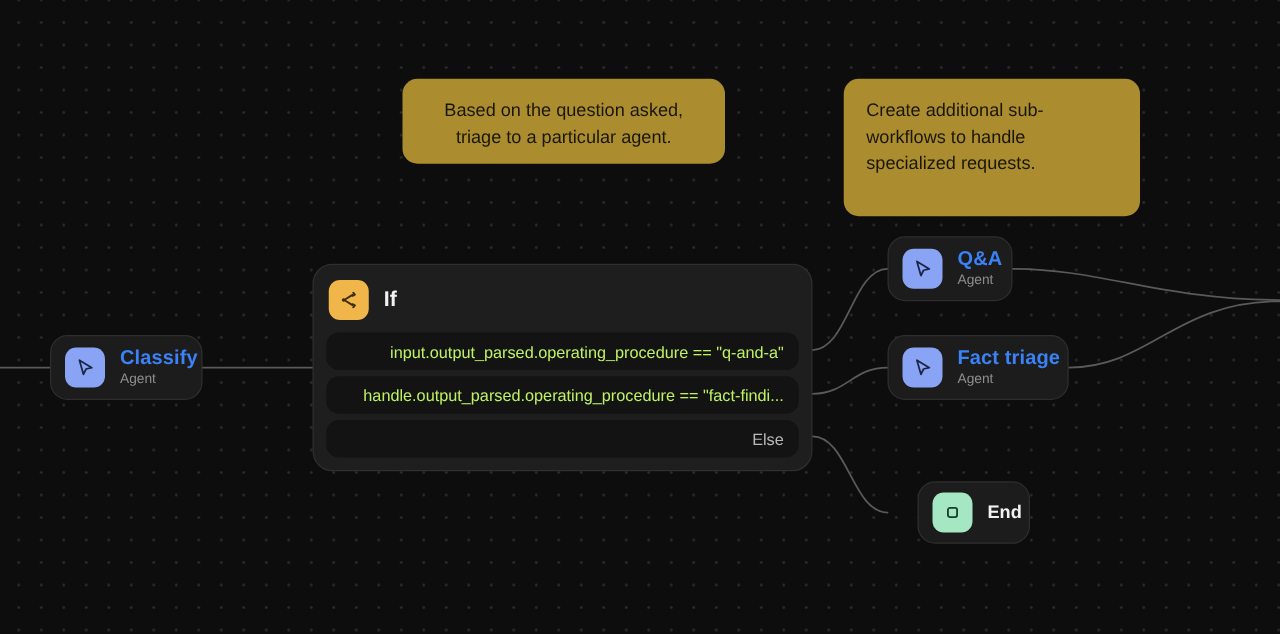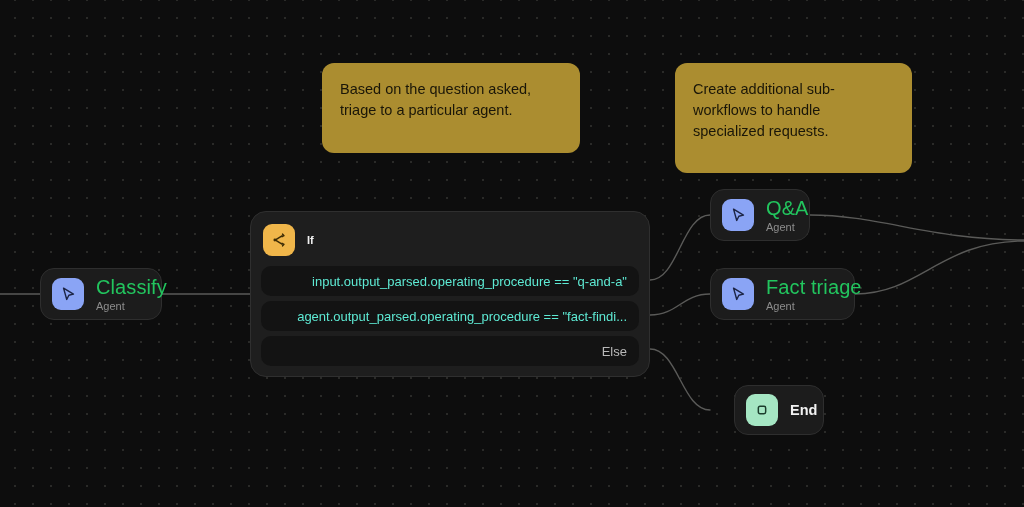--- a/index.html
+++ b/index.html
@@ -49,23 +49,23 @@
     align-items: center;
     justify-content: center;
     flex: 0 0 auto;
   }
   .badge-agent { background: #8aa4f5; }
   .badge-end   { background: #a5e6c3; }
   .badge-if    { background: #f0b64a; }
 
   .node-text { display: flex; flex-direction: column; gap: 1px; line-height: 1.15; }
   .node-title {
-    color: #22c55e;
-    font-size: 20px;
-    font-weight: 400;
+    color: #3b82f6;
+    font-size: 16px;
+    font-weight: 700;
     letter-spacing: .1px;
     white-space: nowrap;
   }
   .node-sub {
     color: #8d8d8d;
     font-size: 11px;
     font-weight: 400;
     white-space: nowrap;
   }
   .node-title-only {
@@ -88,37 +88,37 @@
     box-sizing: border-box;
   }
   .if-header {
     display: flex;
     align-items: center;
     gap: 12px;
     padding: 2px 2px 10px 2px;
   }
   .if-header-title {
     color: #f2f2f2;
-    font-size: 11px;
+    font-size: 17px;
     font-weight: 600;
   }
   .if-row {
     background: #131313;
     border-radius: 10px;
     height: 30px;
     display: flex;
     align-items: center;
     justify-content: flex-end;
     padding: 0 12px;
     margin-bottom: 5px;
     overflow: hidden;
   }
   .if-row:last-child { margin-bottom: 0; }
   .if-row-text {
-    color: #5eead4;
+    color: #bef264;
     font-size: 13px;
     white-space: nowrap;
     overflow: hidden;
     text-overflow: ellipsis;
   }
   .if-row-else { color: #b9b9b9; font-size: 13px; }
 
   
   .sticky {
     position: absolute;
@@ -148,21 +148,21 @@
       <path d="M650,315 C678,315 682,294 710,294"></path>
 
       <path d="M650,349 C678,349 682,410 710,410"></path>
 
       <path d="M810,215 C880,215 930,240 1024,240"></path>
 
       <path d="M855,294 C920,294 940,241 1024,241"></path>
     </g>
   </svg>
 
-  <div class="sticky" style="left:322px; top:63px; width:258px; height:90px;">
+  <div class="sticky" style="left:322px; top:63px; width:258px; height:68px;text-align:center;">
     <span>Based on the question asked, triage to a particular agent.</span>
   </div>
 
   <div class="sticky" style="left:675px; top:63px; width:237px; height:110px;">
     <span>Create additional sub-workflows to handle specialized requests.</span>
   </div>
 
   <div class="node" style="left:40px; top:268px; width:122px; height:52px;">
     <div class="node-badge badge-agent">
       <svg width="17" height="17" viewBox="0 0 24 24" fill="none" stroke="#1d2545" stroke-width="2" stroke-linejoin="round" stroke-linecap="round">
@@ -186,21 +186,21 @@
           <path d="M16.8 19.8 L18.6 17.8 L16.1 16.4"></path>
         </svg>
       </div>
       <span class="if-header-title">If</span>
     </div>
 
     <div class="if-row">
       <span class="if-row-text">input.output_parsed.operating_procedure == "q-and-a"</span>
     </div>
     <div class="if-row">
-      <span class="if-row-text">agent.output_parsed.operating_procedure == "fact-findi...</span>
+      <span class="if-row-text">handle.output_parsed.operating_procedure == "fact-findi...</span>
     </div>
     <div class="if-row">
       <span class="if-row-else">Else</span>
     </div>
   </div>
 
   <div class="node" style="left:710px; top:189px; width:100px; height:52px;">
     <div class="node-badge badge-agent">
       <svg width="17" height="17" viewBox="0 0 24 24" fill="none" stroke="#1d2545" stroke-width="2" stroke-linejoin="round" stroke-linecap="round">
         <path d="M5 3 L19 11.5 L12.5 13 L9.5 19 Z"></path>

